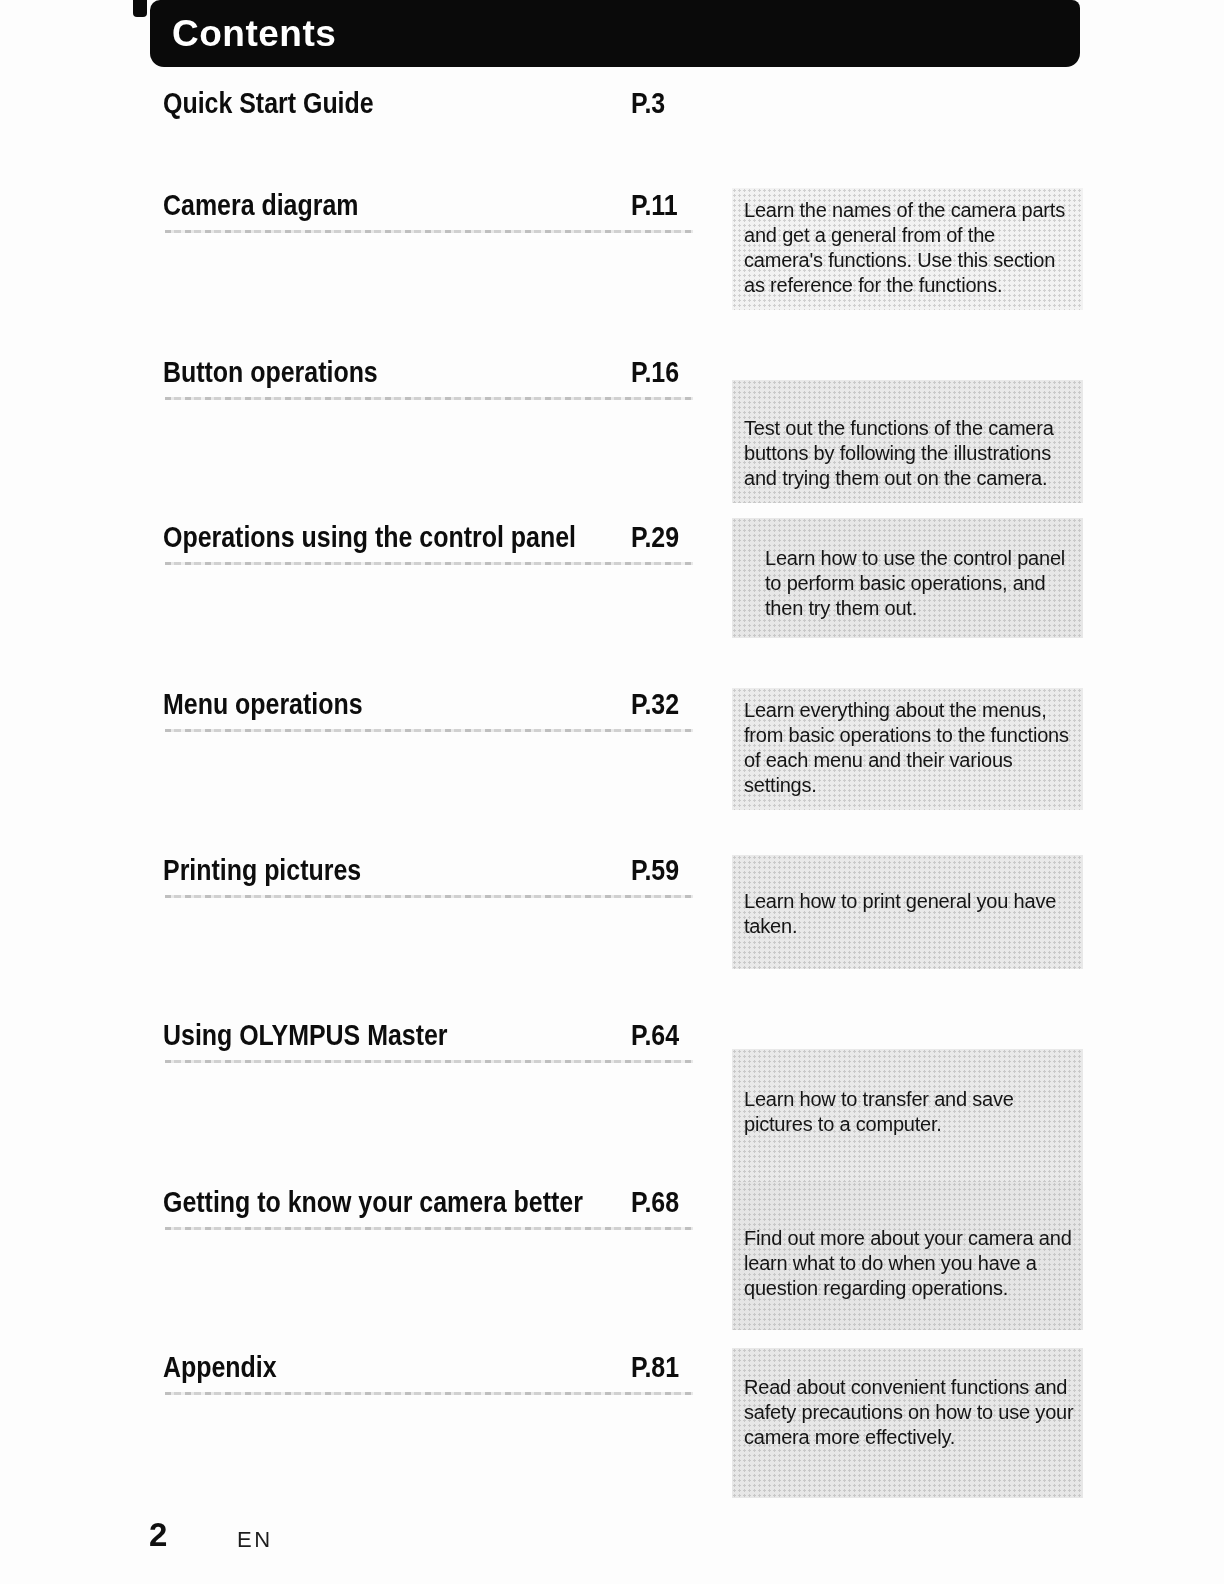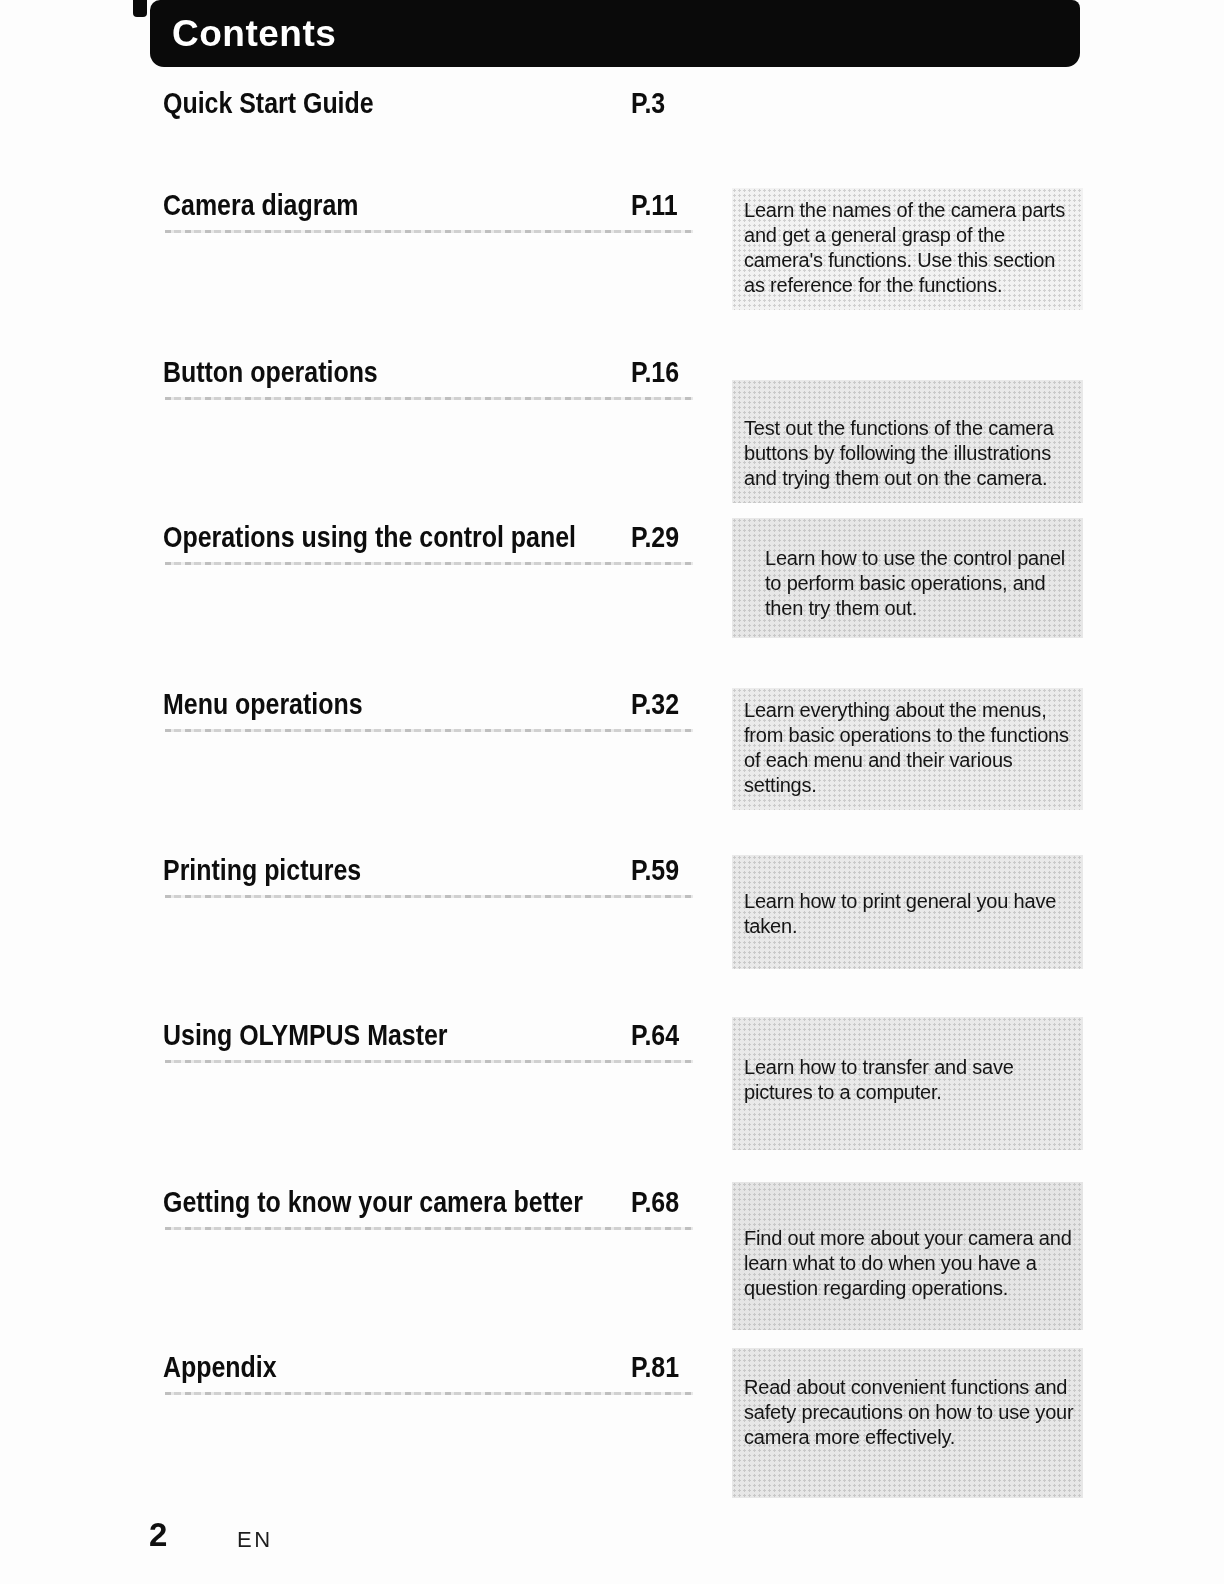--- a/index.html
+++ b/index.html
@@ -52,21 +52,21 @@
     color:#151515; letter-spacing:-0.2px;
     background-color:#e9e9e9;
     background-image:radial-gradient(circle, rgba(150,150,150,.38) 1px, rgba(0,0,0,0) 1.4px);
     background-size:5px 5px;
   }
   .d1 { top:188px;  min-height:118px; padding-top:10px; background-color:#f2f2f2; }
   .d2 { top:358px;  min-height:112px; padding-top:36px;margin-top:22px; }
   .d3 { top:518px;  min-height:120px; padding-top:28px; background-color:#e7e7e7;padding-left:33px; }
   .d4 { top:688px;  min-height:118px; padding-top:10px; background-color:#ebebeb; }
   .d5 { top:855px;  min-height:114px; padding-top:34px; }
-  .d6 { top:1017px; min-height:133px; padding-top:38px; }
+  .d6 { top:1049px; min-height:133px; padding-top:38px; }
   .d7 { top:1182px; min-height:148px; padding-top:44px; background-color:#e5e5e5; }
   .d8 { top:1348px; min-height:150px; padding-top:27px; background-color:#e7e7e7; }
   
   .footer-page {
     position:absolute; left:149px; top:1516px; font-size:33px;
     font-weight:bold; color:#101010;
   }
   .footer-lang {
     position:absolute; left:189px; top:1527px; font-size:22px;
     letter-spacing:2.5px; color:#1d1d1d;margin-left:48px;
@@ -85,21 +85,21 @@
   <div class="section s0">
     <span class="stitle">Quick Start Guide</span>
     <span class="spage">P.3</span>
   </div>
 
   <div class="section s1">
     <span class="stitle">Camera diagram</span>
     <span class="spage">P.11</span>
     <div class="underline"></div>
   </div>
-  <div class="desc d1">Learn the names of the camera parts and get a general grasp of the camera's functions. Use this section as reference for the functions.</div>
+  <div class="desc d1">Learn the names of the camera parts and get a general from of the camera's functions. Use this section as reference for the functions.</div>
 
   <div class="section s2">
     <span class="stitle">Button operations</span>
     <span class="spage">P.16</span>
     <div class="underline"></div>
   </div>
   <div class="desc d2">Test out the functions of the camera buttons by following the illustrations and trying them out on the camera.</div>
 
   <div class="section s3">
     <span class="stitle">Operations using the control panel</span>

